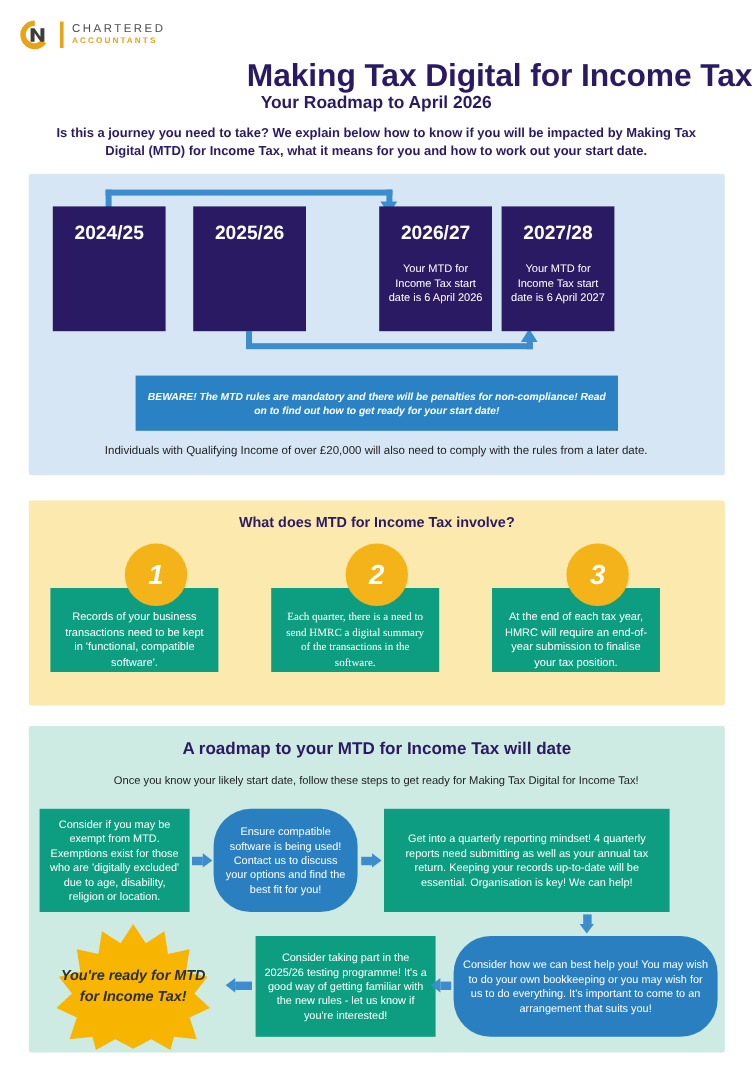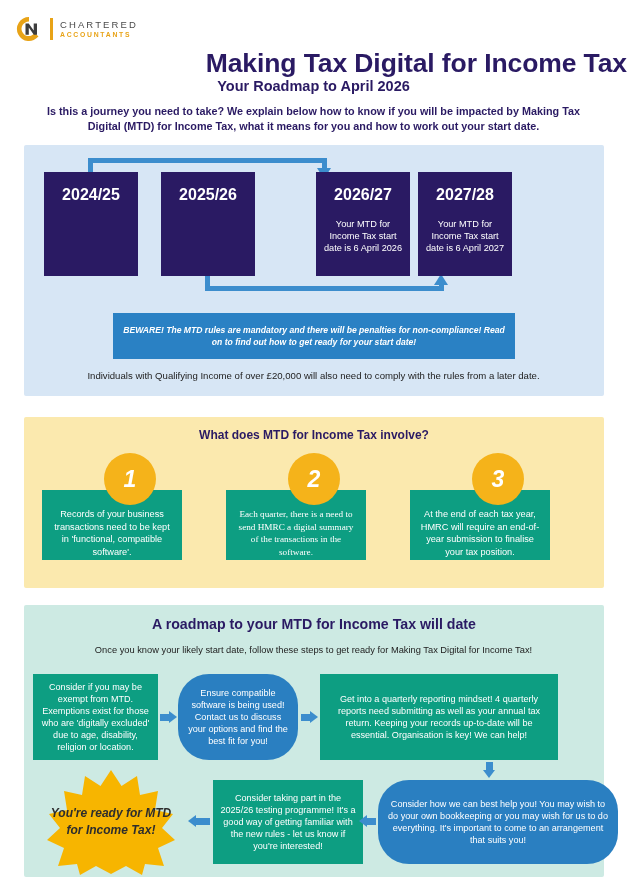--- a/index.html
+++ b/index.html
@@ -58,21 +58,21 @@
 
   
   #road-title{left:24px;top:616px;width:580px;text-align:center;font-size:14.2px;font-weight:700;color:#2a1a63;}
   #road-sub{left:40px;top:645px;width:547px;text-align:center;font-size:9.3px;color:#222;}
   .rbox{position:absolute;color:#fff;text-align:center;font-size:9.1px;font-weight:400;line-height:1.33;
         display:flex;align-items:center;justify-content:center;padding:11px 7px;box-sizing:border-box;}
   .teal{background:#0d9e82;} .blue{background:#2a7fc1;border-radius:31px;}
   #r1{left:33px;top:674px;width:125px;height:86px;}
   #r2{left:178px;top:674px;width:120px;height:86px;}
   #r3{left:320px;top:674px;width:238px;height:86px;}
-  #r4{left:378px;top:780px;width:240px;height:84px;}
+  #r4{left:378px;top:780px;width:220px;height:84px;}
   #r5{left:213px;top:780px;width:150px;height:84px;}
 
   
   #star{left:47px;top:768px;width:128px;height:108px;}
   #star .lbl{position:absolute;left:0;top:0;width:128px;height:108px;display:flex;align-items:center;
              justify-content:center;text-align:center;font-size:12px;font-weight:700;font-style:italic;
              line-height:1.38;color:#2d2d2d;}
 </style>
 </head>
 <body>

